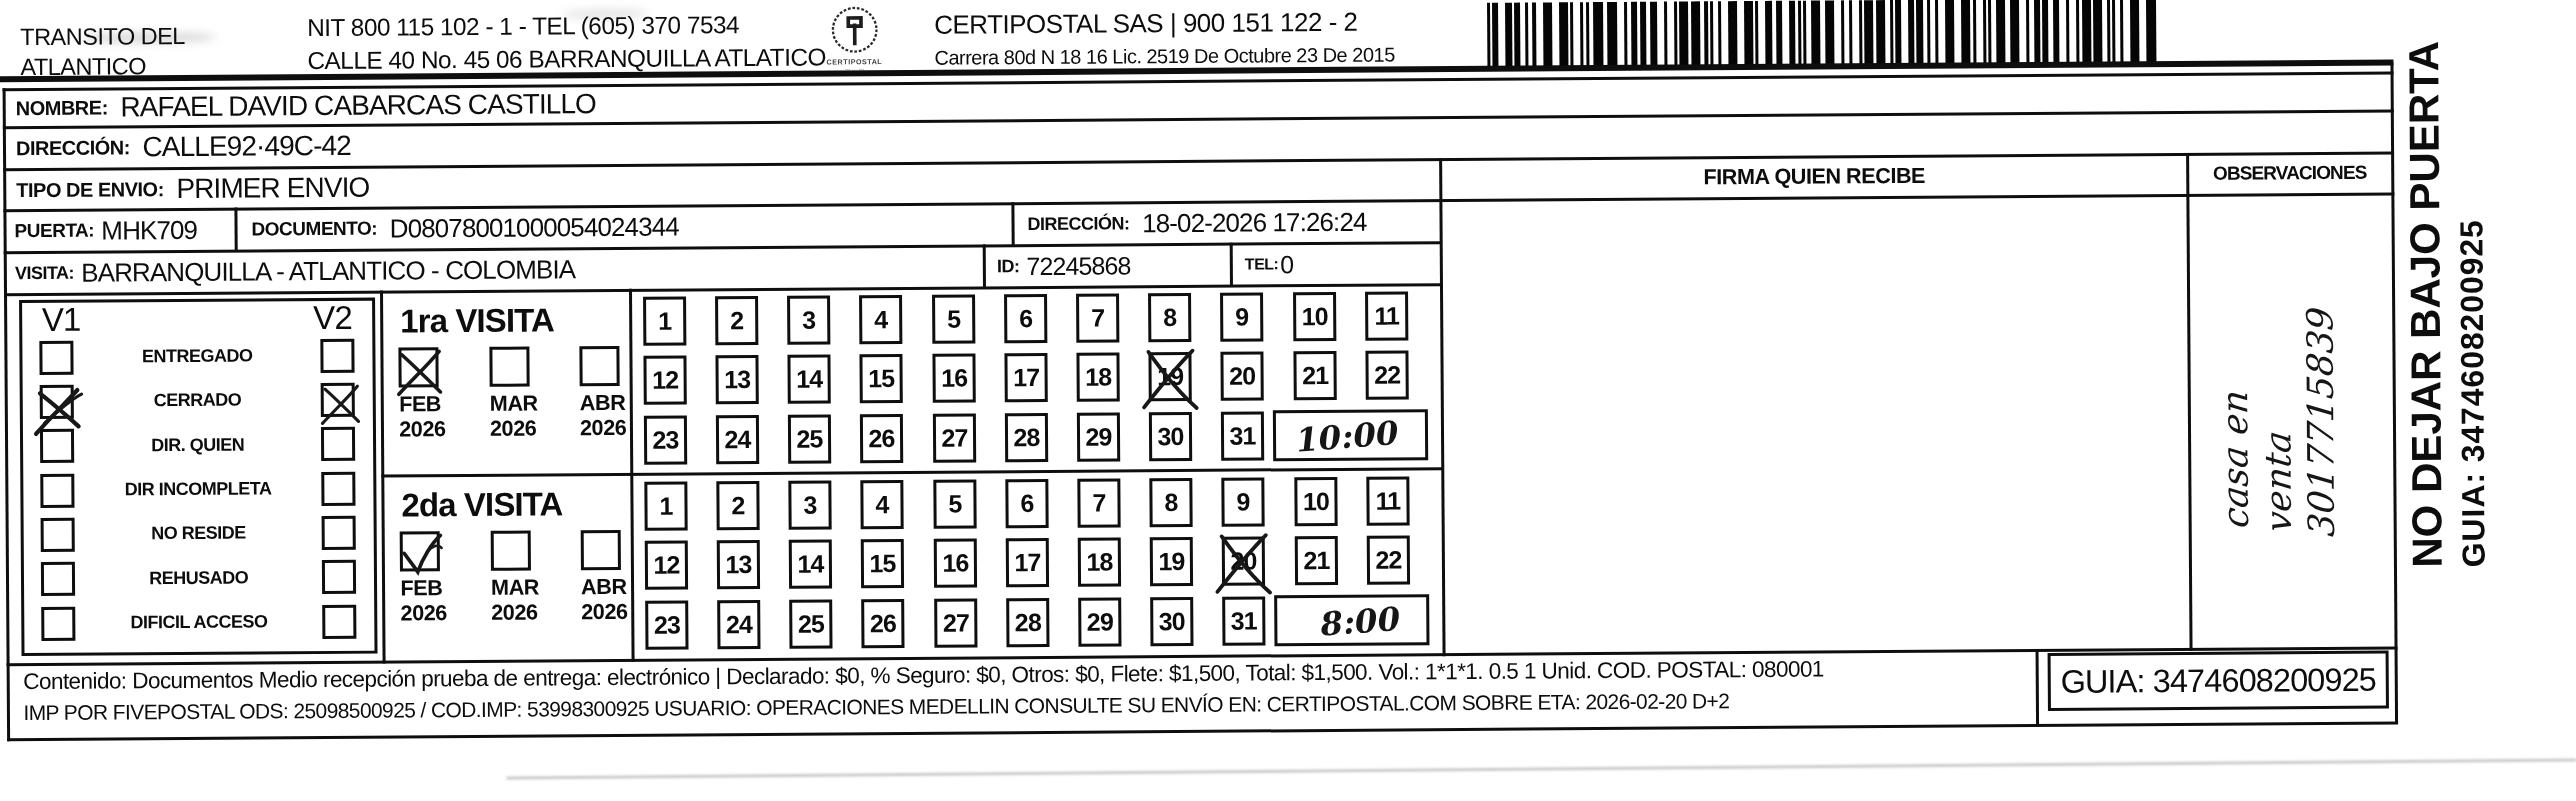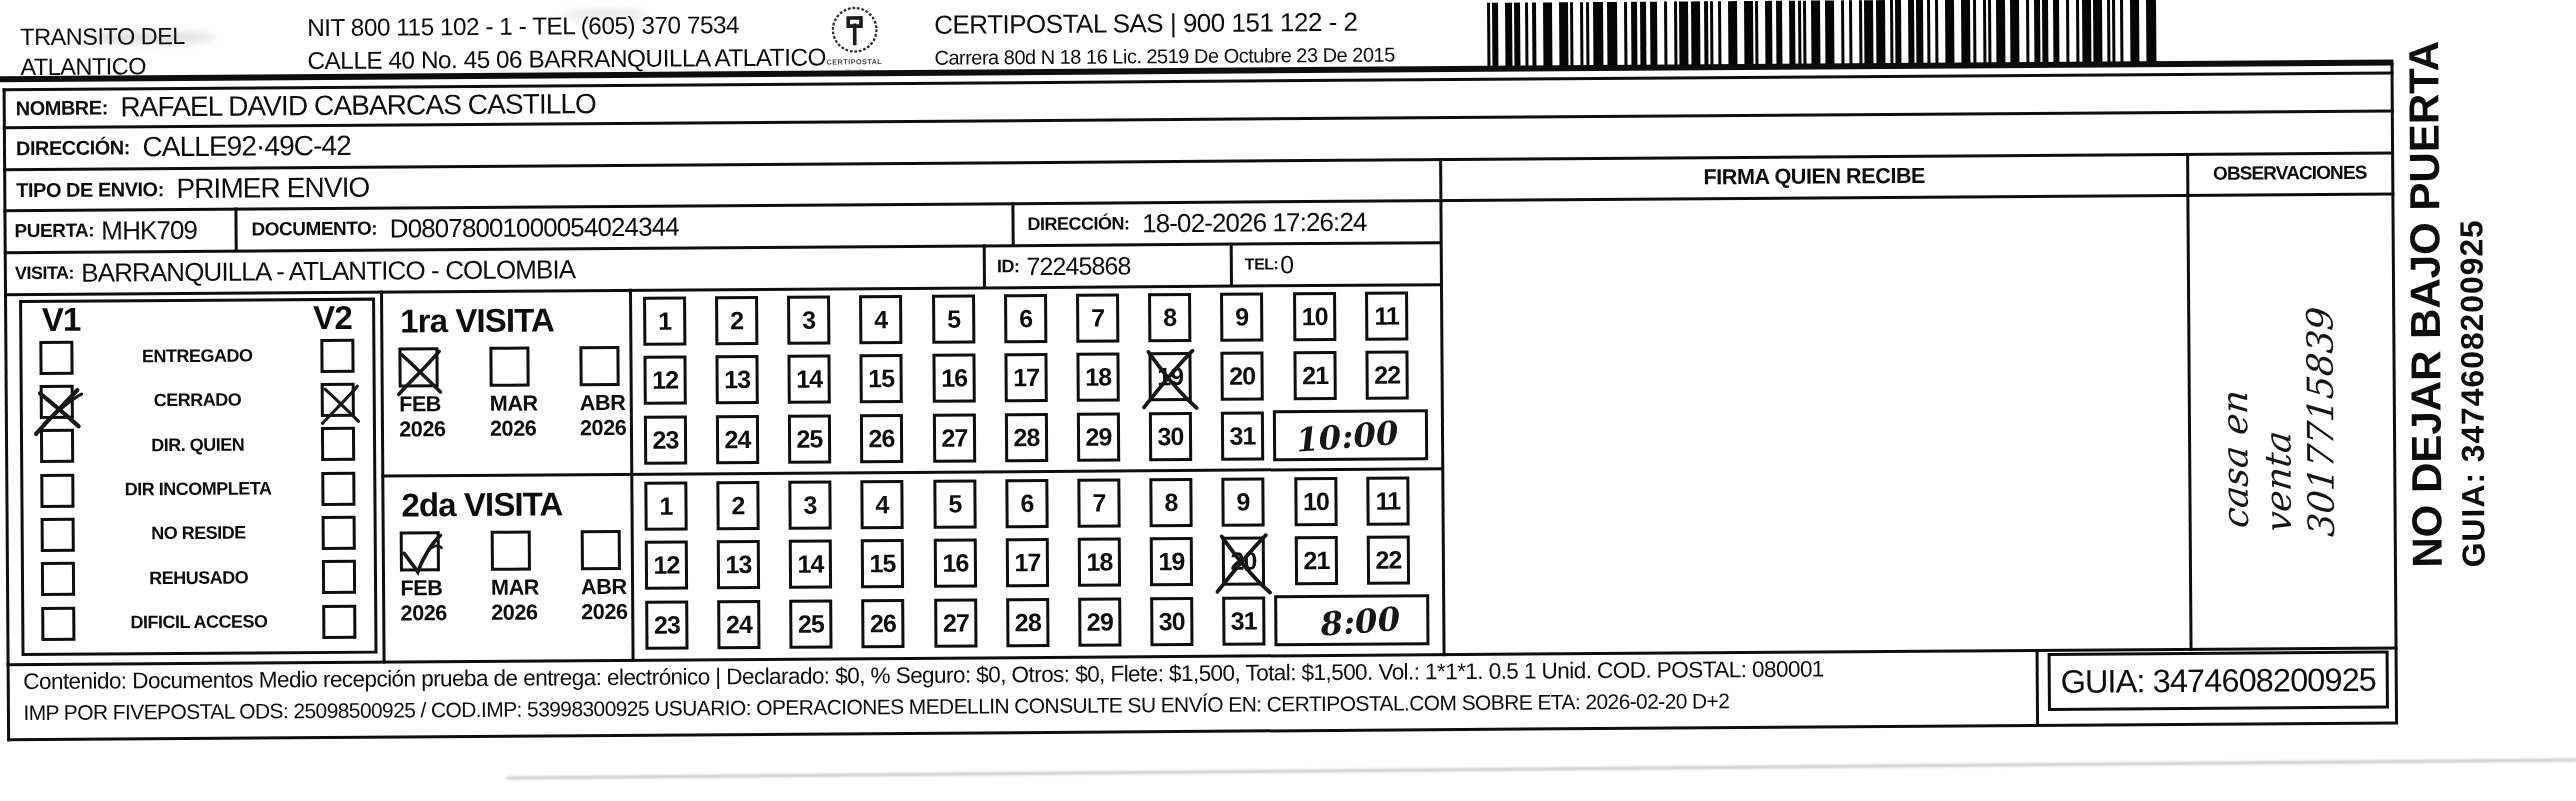--- a/index.html
+++ b/index.html
@@ -6,21 +6,21 @@
     font-family:"Liberation Sans",sans-serif;color:#0d0d0d;}
   #scan{position:absolute;left:0;top:0;width:2576px;height:802px;background:#fff;
     transform:rotate(-0.4deg);transform-origin:36px 722px;}
   .abs{position:absolute;}
   .ln{position:absolute;background:#0e0e0e;}
   .lbl{font-weight:bold;letter-spacing:-0.5px;}
   .val{letter-spacing:-0.9px;}
   .row-line{display:flex;align-items:center;gap:12.6px;position:absolute;}
   
   #panel-box{position:absolute;left:21.7px;top:300px;width:356px;height:356px;border:3.6px solid #0e0e0e;box-sizing:border-box;}
-  .vhead{position:absolute;font-size:33px;font-weight:bold;letter-spacing:-0.9px;top:-1.8px;}
+  .vhead{position:absolute;font-size:33px;font-weight:normal;letter-spacing:-0.9px;top:-1.8px;}
   #status-rows{position:absolute;left:14.4px;right:14.4px;top:32.5px;bottom:7.2px;display:grid;
     grid-template-columns:40px 1fr 40px;align-items:center;justify-items:center;}
   .sbox{width:34px;height:34px;border:3.6px solid #0e0e0e;box-sizing:border-box;position:relative;background:#fff;}
   .slabel{font-size:18px;font-weight:bold;letter-spacing:-0.5px;text-align:center;}
   
   .visit-title{font-size:33px;font-weight:bold;letter-spacing:-0.9px;position:absolute;left:18px;top:7.2px;white-space:nowrap;}
   .mgroup{position:absolute;width:90px;text-align:left;}
   .mbox{width:40px;height:40px;border:3.6px solid #0e0e0e;box-sizing:border-box;position:relative;background:#fff;}
   .mlabel{font-size:21.7px;font-weight:bold;margin-top:5.4px;letter-spacing:-0.5px;line-height:1.15;}
   

